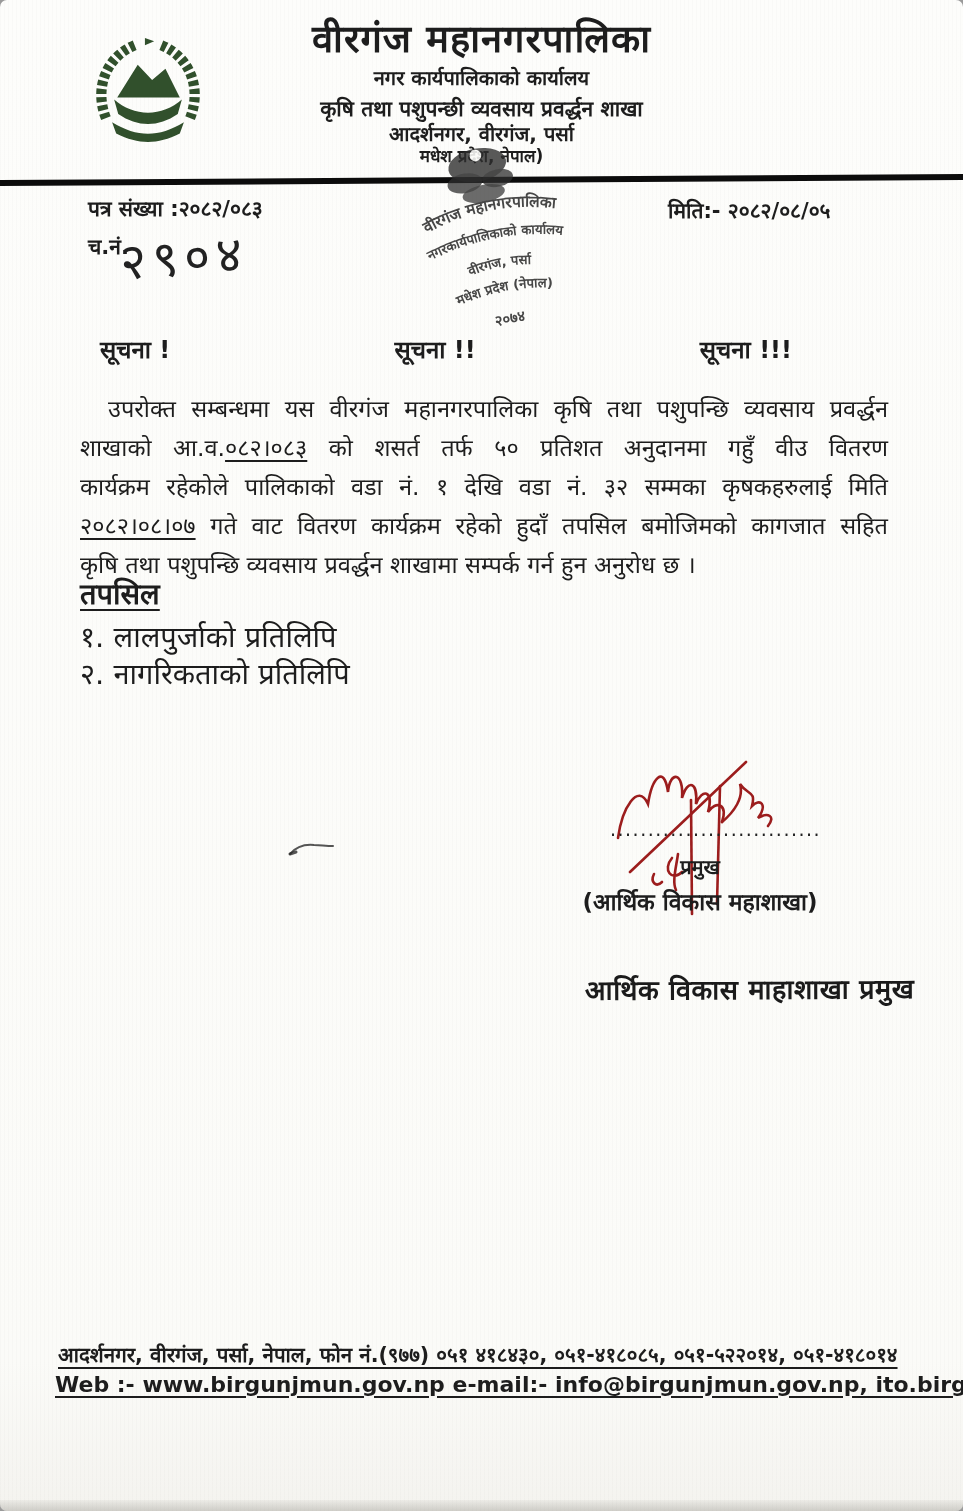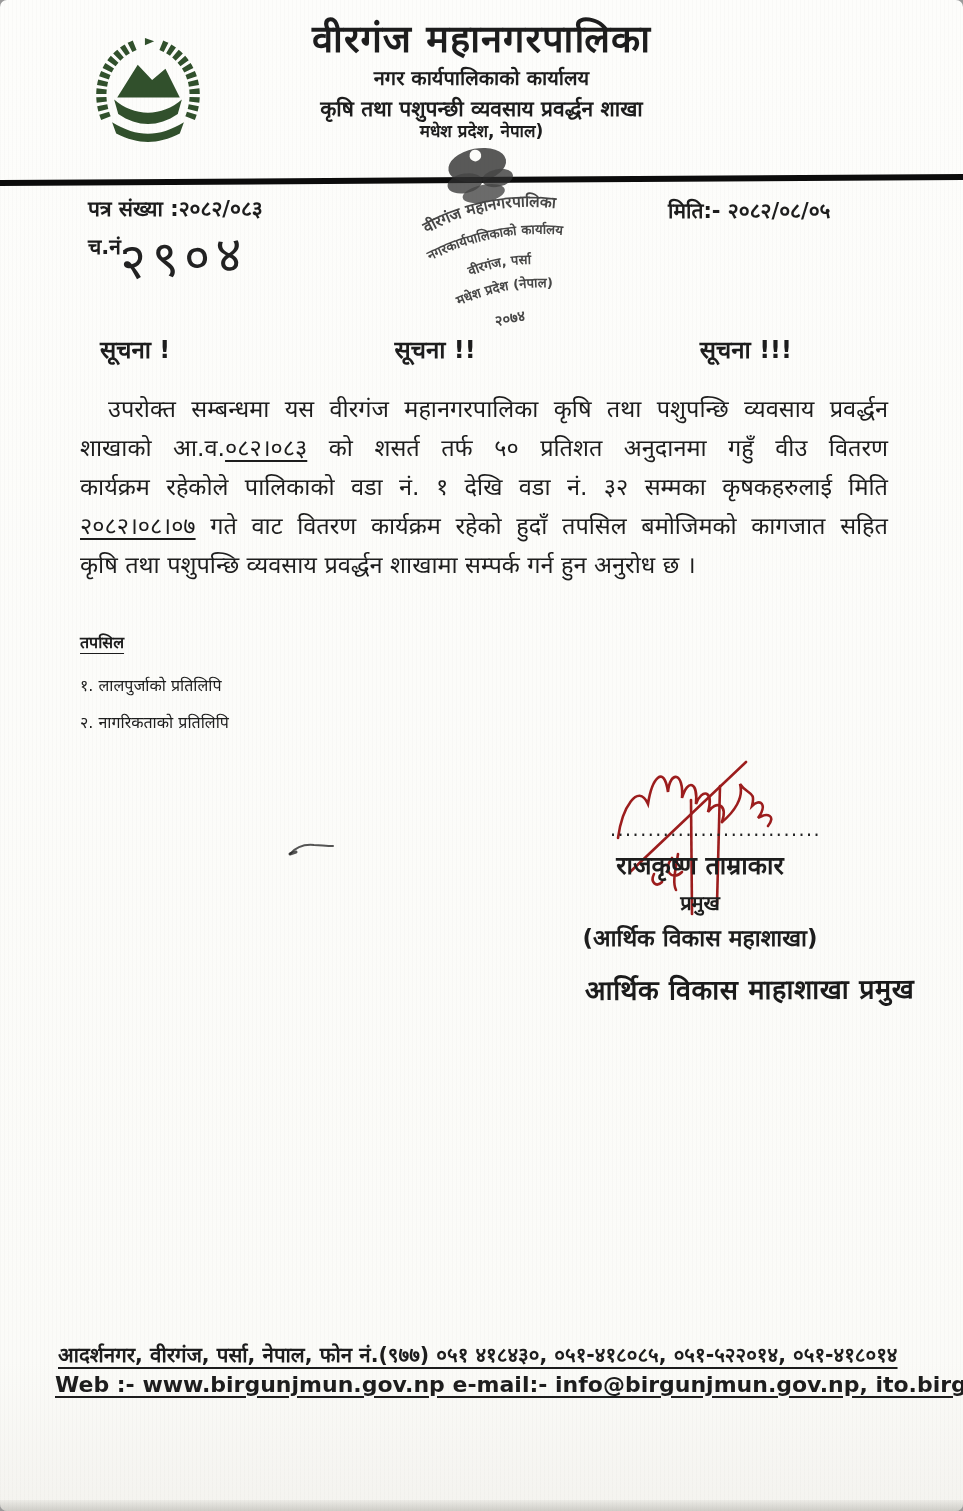--- a/index.html
+++ b/index.html
@@ -40,21 +40,21 @@
   .notice-row{position:absolute;left:100px;top:332px;width:692px;display:flex;justify-content:space-between;font-size:24px;font-weight:700;}
 
   
   .body-block{position:absolute;left:80px;top:390px;width:808px;font-size:23.5px;line-height:39px;}
   .body-line{text-align:justify;text-align-last:justify;}
   .body-line.first{text-indent:28px;}
   .body-line.last{text-align-last:left;}
   .u{text-decoration:underline;text-underline-offset:4px;}
 
   
-  .tapasil{position:absolute;left:80px;top:624px;font-size:16px;line-height:37px;}
+  .tapasil{position:absolute;left:80px;top:576px;font-size:29px;line-height:37px;}
   .tapasil-head{font-weight:700;text-decoration:underline;text-underline-offset:5px;margin-bottom:6px;}
 
   
   .pen-mark{position:absolute;left:288px;top:840px;width:48px;height:20px;}
 
   
   .sig-svg{position:absolute;left:596px;top:742px;width:204px;height:188px;}
   .dots{position:absolute;left:610px;top:818px;font-size:19px;letter-spacing:1.5px;color:#222;}
   .signer{position:absolute;left:550px;top:848px;width:300px;text-align:center;line-height:1.45;}
   .signer .name{font-size:25px;font-weight:600;}
@@ -83,20 +83,21 @@
     <path d="M57,2 L66,5 L57,9 Z" fill="#31502c"></path>
     <path d="M30,60 L50,28 L64,43 L77,32 L91,60 Z" fill="#31502c"></path>
     <path d="M27,62 C46,79 74,79 93,62 L89,76 C70,89 50,89 31,76 Z" fill="#31502c"></path>
     <path d="M25,84 C50,99 70,99 95,84 L91,95 C69,106 51,106 29,95 Z" fill="#31502c"></path>
   </svg>
 
   <header class="letterhead">
     <div class="lh-1">वीरगंज महानगरपालिका</div>
     <div class="lh-2">नगर कार्यपालिकाको कार्यालय</div>
     <div class="lh-3">कृषि तथा पशुपन्छी व्यवसाय प्रवर्द्धन शाखा</div>
+    <div class="lh-4">आदर्शनगर, वीरगंज, पर्सा</div>
     <div class="lh-5">मधेश प्रदेश, नेपाल)</div>
   </header>
 
   <div class="black-bar"></div>
 
   <svg class="round-stamp" viewBox="0 0 230 195" aria-hidden="true">
     <defs>
       <path id="arc1" d="M15,100 Q115,52 215,100"></path>
       <path id="arc2" d="M10,128 Q115,82 220,128"></path>
       <path id="arc3" d="M42,152 Q115,118 188,152"></path>
@@ -153,21 +154,20 @@
       <path d="M150,20 L34,130"></path>
       <path d="M95,58 L96,172"></path>
       <path d="M124,44 L121,162"></path>
       <path d="M76,116 C66,128 76,140 86,130 M82,112 C80,126 76,140 80,148"></path>
       <path d="M58,132 C54,140 60,146 66,140"></path>
     </g>
   </svg>
 
   <div class="dots">............................</div>
   <div class="signer">
-    <div class="name">राजकृष्ण ताम्राकार</div>
     <div class="title">प्रमुख</div>
     <div class="division">(आर्थिक विकास महाशाखा)</div>
   </div>
 
   <div class="office-stamp">आर्थिक विकास माहाशाखा प्रमुख</div>
 
   <div class="footer-1">आदर्शनगर, वीरगंज, पर्सा, नेपाल, फोन नं.(९७७) ०५१ ४१८४३०, ०५१-४१८०८५,  ०५१-५२२०१४, ०५१-४१८०१४</div>
   <div class="footer-2">Web :- www.birgunjmun.gov.np  e-mail:- info@birgunjmun.gov.np, ito.birgunjmun@gmail.com</div>
 
   <div class="bottom-band"></div>

